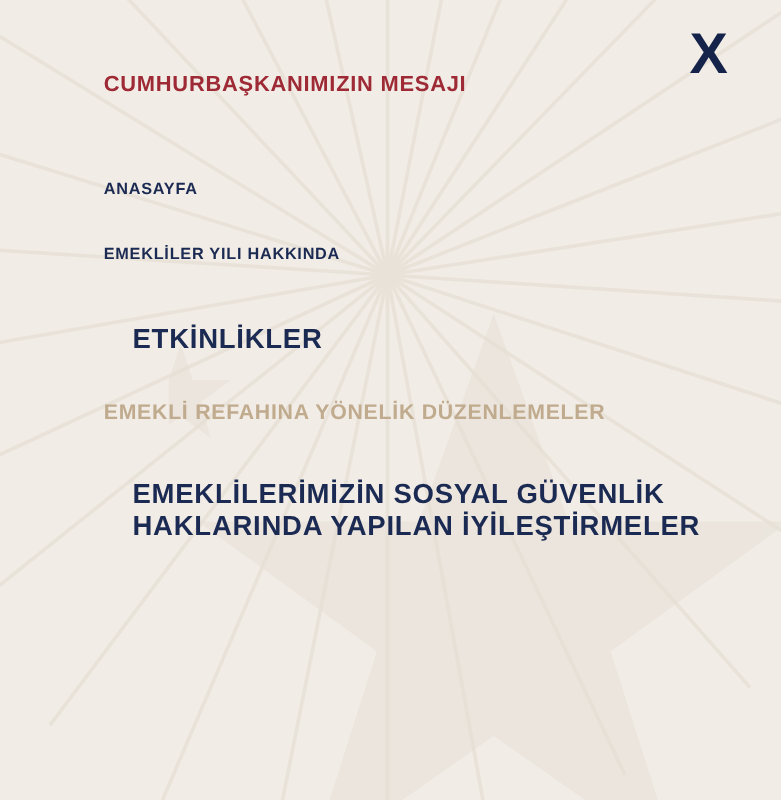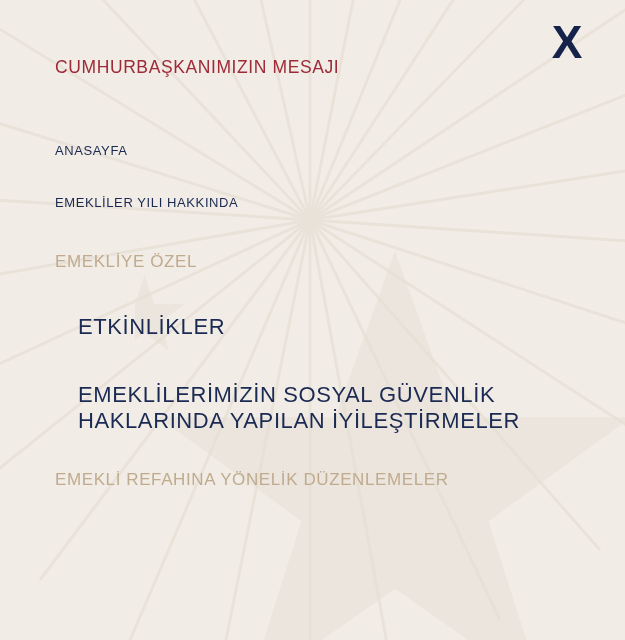--- a/index.html
+++ b/index.html
@@ -59,23 +59,24 @@
   }
   .menu {
     position: absolute;
     left: 0;
     top: 0;
     width: 625px;
     padding-top: 36px;
     box-sizing: border-box;
   }
   .item {
-    font-weight: normal;
+    font-weight: bold;
     letter-spacing: 0.6px;
     white-space: pre-line;
+    margin-left: 28px;
   }
   .item.top {
     color: #9e2a36;
     font-size: 17.5px;
     padding-left: 55px;
     margin-bottom: 28px;
   }
   .item.main {
     color: #1b2a52;
     font-size: 13px;
@@ -151,33 +152,30 @@
 
     <div class="spacer-lg"></div>
 
     <div class="item main">
       <span>ANASAYFA</span>
     </div>
     <div class="item main">
       <span>EMEKLİLER YILI HAKKINDA</span>
     </div>
 
-    <div class="item group">
-      <span>EMEKLİYE ÖZEL</span>
-    </div>
     <div class="item sub">
       <span>ETKİNLİKLER</span>
     </div>
 
+    <div class="item group">
+      <span>EMEKLİ REFAHINA YÖNELİK DÜZENLEMELER</span>
+    </div>
     <div class="item sub">
       <span>EMEKLİLERİMİZİN SOSYAL GÜVENLİK
 HAKLARINDA YAPILAN İYİLEŞTİRMELER</span>
-    </div>
-    <div class="item group">
-      <span>EMEKLİ REFAHINA YÖNELİK DÜZENLEMELER</span>
     </div>
 
     <div class="item group">
       
     </div>
 
   </nav>
 </div>
 
 </body></html>

